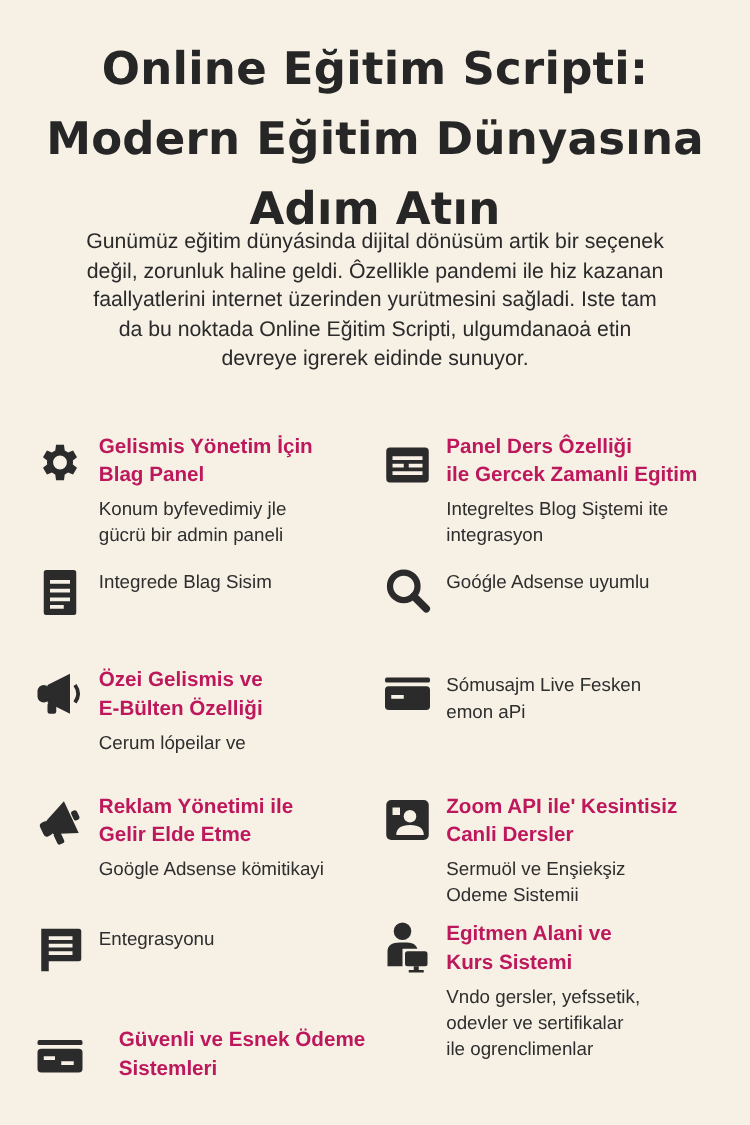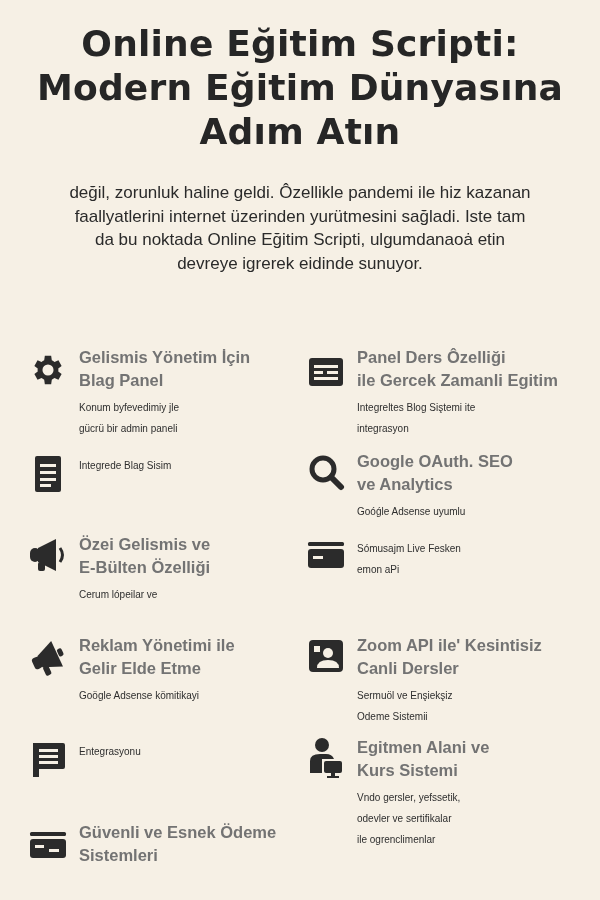--- a/index.html
+++ b/index.html
@@ -11,57 +11,58 @@
     position: relative;
   }
   .title {
     position: absolute; left: 0; top: 22px; width: 600px;
     text-align: center;
     font-family: "DejaVu Sans", sans-serif;
     font-size: 36px; line-height: 44px; font-weight: 600;
     color: #262626; margin: 0;
     letter-spacing: 0.2px;
   }
-  .title span { display: block; }
+  .title span { display: block; margin-top: 12px; }
   .intro {
     position: absolute; left: 36px; top: 181px; width: 528px;
     text-align: center;
     font-size: 17px; line-height: 23.6px; color: #2a2a2a;
     margin: 0;
   }
   .intro span { display: block; white-space: nowrap; }
   .feature {
     position: absolute; display: block;
   }
   .feature .icon {
     position: absolute; left: 0; top: 0; width: 40px; height: 40px;
     display: flex; align-items: center; justify-content: center;
   }
   .feature .text { position: absolute; left: 51px; top: 0; width: 240px; }
   .feature h3 {
-    margin: 0; font-size: 16.5px; line-height: 23px; font-weight: bold; color: #737373;
+    margin: 0; font-size: 16.5px; line-height: 23px; font-weight: bold; color: #be185d;
     white-space: nowrap;
   }
   .feature h3 span, .feature p span { display: block; }
   .feature p {
-    margin: 5px 0 0 0; font-size: 10px; line-height: 21px; color: #2e2e2e;
+    margin: 5px 0 0 0; font-size: 15px; line-height: 21px; color: #2e2e2e;
     white-space: nowrap;
   }
   svg { display: block; }
 </style>
 </head>
 <body>
 
 <h1 class="title">
   <span>Online Eğitim Scripti:</span>
   <span>Modern Eğitim Dünyasına</span>
   <span>Adım Atın</span>
 </h1>
 
 <p class="intro">
+  <span>Gunümüz eğitim dünyásinda dijital dönüsüm artik bir seçenek</span>
   <span>değil, zorunluk haline geldi. Ôzellikle pandemi ile hiz  kazanan</span>
   <span>faallyatlerini internet üzerinden yurütmesini sağladi. Iste tam</span>
   <span>da bu noktada Online Eğitim Scripti, ulgumdanaoȧ etin</span>
   <span>devreye igrerek eidinde sunuyor.</span>
 </p>
 
 <div class="feature" style="left:28px; top:346px;">
   <div class="icon" style="top:4px;">
     <svg width="38" height="38" viewBox="0 0 24 24">
         <path fill="#2b2b2b" d="M19.4 13a7.5 7.5 0 0 0 0-2l2.1-1.6-2-3.5-2.5 1a7.7 7.7 0 0 0-1.7-1L14.9 3h-4l-.4 2.9a7.7 7.7 0 0 0-1.7 1l-2.5-1-2 3.5L6.4 11a7.5 7.5 0 0 0 0 2l-2.1 1.6 2 3.5 2.5-1c.5.4 1.1.7 1.7 1l.4 2.9h4l.4-2.9c.6-.3 1.2-.6 1.7-1l2.5 1 2-3.5zM12.9 15.5a3.5 3.5 0 1 1 0-7 3.5 3.5 0 0 1 0 7z" transform="translate(-0.9 0)"></path>
@@ -119,24 +120,20 @@
 </div>
 
 <div class="feature" style="left:306px; top:450px;">
   <div class="icon" style="top:2px;">
     <svg width="38" height="38" viewBox="0 0 38 38">
         <circle cx="16" cy="16" r="11" fill="none" stroke="#2b2b2b" stroke-width="5"></circle>
         <line x1="24" y1="24" x2="34" y2="34" stroke="#2b2b2b" stroke-width="6" stroke-linecap="round"></line>
       </svg>
   </div>
   <div class="text">
-    <h3>
-      <span>Google OAuth. SEO</span>
-      <span>ve Analytics</span>
-    </h3>
     <p>
       <span>Goóǵle Adsense uyumlu</span>
     </p>
   </div>
 </div>
 
 <div class="feature" style="left:28px; top:533px;">
   <div class="icon" style="top:2px;">
     <svg width="40" height="38" viewBox="0 0 40 38">
         <rect x="2" y="12" width="10" height="14" rx="5" fill="#2b2b2b"></rect>
@@ -256,19 +253,19 @@
 
 <div class="feature" style="left:28px; top:821px;">
   <div class="icon" style="top:4px;">
     <svg width="38" height="30" viewBox="0 0 38 30">
         <rect x="1" y="2" width="36" height="4" rx="1.5" fill="#2b2b2b"></rect>
         <rect x="1" y="9" width="36" height="19" rx="3" fill="#2b2b2b"></rect>
         <rect x="6" y="15" width="9" height="3" fill="#f6f0e5"></rect>
         <rect x="20" y="19" width="10" height="3" fill="#f6f0e5"></rect>
       </svg>
   </div>
-  <div class="text" style="width:260px;">
+  <div class="text" style="width:260px;margin-left:16px;">
     <h3>
       <span>Güvenli ve Esnek Ödeme</span>
       <span>Sistemleri</span>
     </h3>
   </div>
 </div>
 
 </body></html>

